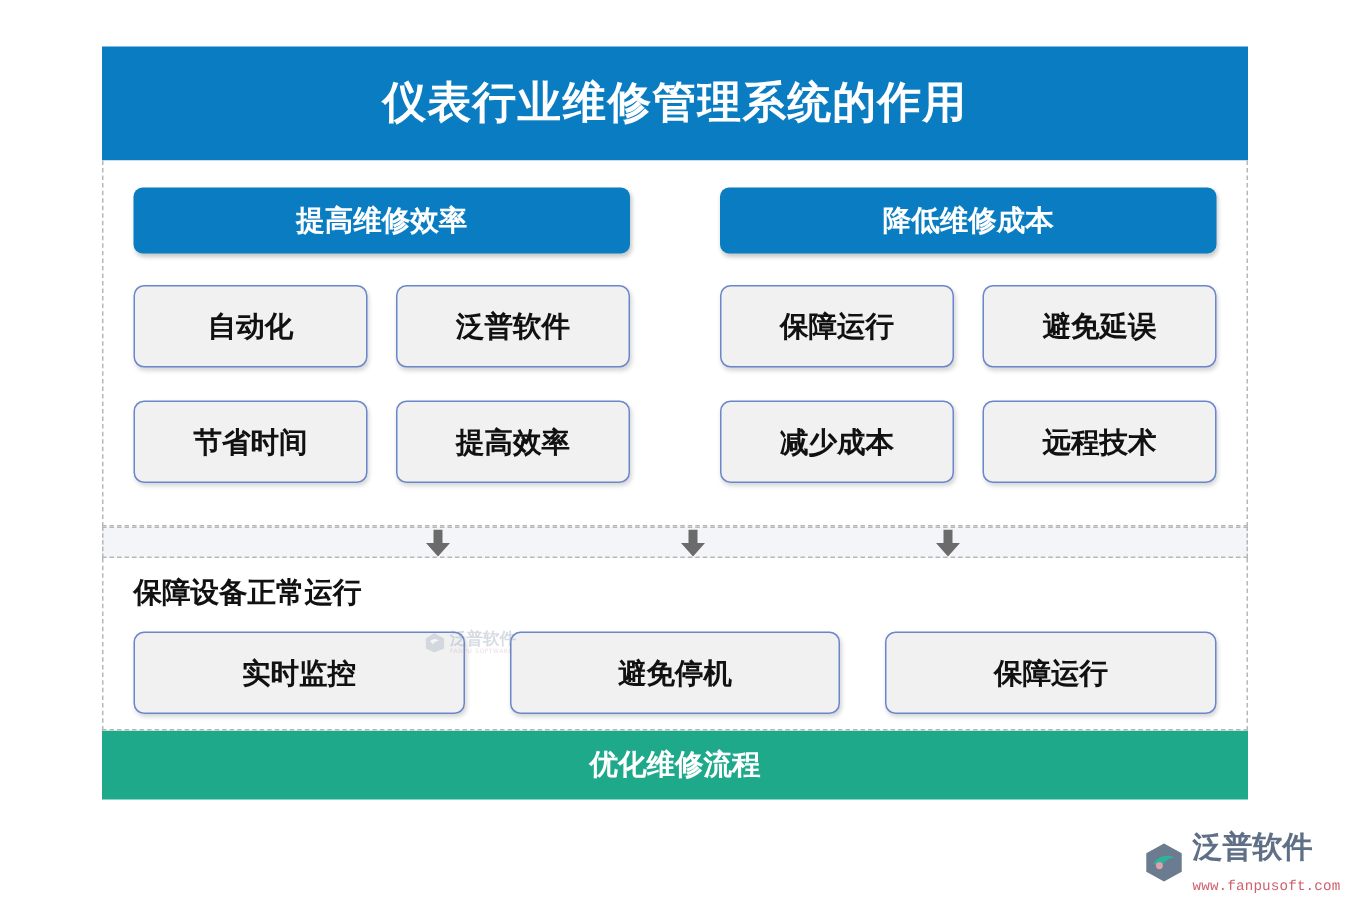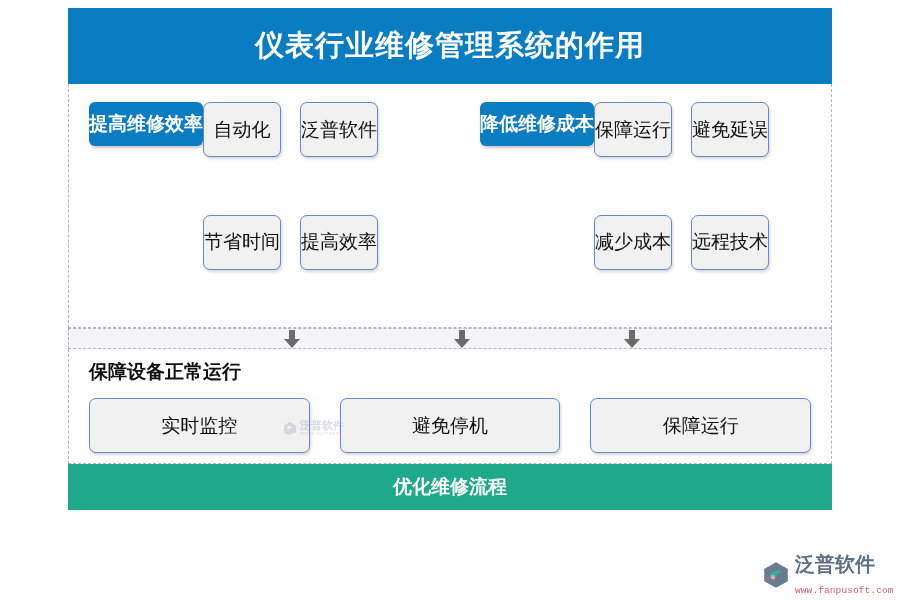--- a/index.html
+++ b/index.html
@@ -11,21 +11,21 @@
     height: 600px;
     background: #ffffff;
     font-family: "DejaVu Sans", "Liberation Sans", sans-serif;
     overflow: hidden;
     position: relative;
   }
 
   #infographic {
     position: absolute;
     left: 68px;
-    top: 8px;
+    top: 31px;
     width: 764px;
     height: 519px;
   }
 
   
   .title-bar {
     height: 76px;
     background: #0a7dc2;
     display: flex;
     align-items: center;
@@ -45,21 +45,21 @@
     background: #ffffff;
     padding: 18px 20px 22px 20px;
     display: flex;
     gap: 60px;
     box-sizing: border-box;
     height: 244px;
   }
   .column {
     flex: 1 1 0;
     display: flex;
-    flex-direction: row;
+    flex-direction: column;
   }
   .col-header {
     background: #0a7dc2;
     border-radius: 6px;
     height: 44px;
     display: flex;
     align-items: center;
     justify-content: center;
     box-shadow: 1px 2px 3px rgba(0,0,0,0.22);
     margin-bottom: 21px;
@@ -80,21 +80,21 @@
     border-radius: 7px;
     height: 53px;
     display: flex;
     align-items: center;
     justify-content: center;
     box-shadow: 1px 2px 3px rgba(0,0,0,0.16);
   }
   .item-box span {
     color: #111111;
     font-size: 19px;
-    font-weight: normal;
+    font-weight: bold;
   }
 
   
   .arrow-band {
     height: 21px;
     background: #f4f5f9;
     border-top: 1px dashed #b7b7b7;
     border-bottom: 1px dashed #b7b7b7;
     border-left: 1px dashed #b7b7b7;
     border-right: 1px dashed #b7b7b7;

